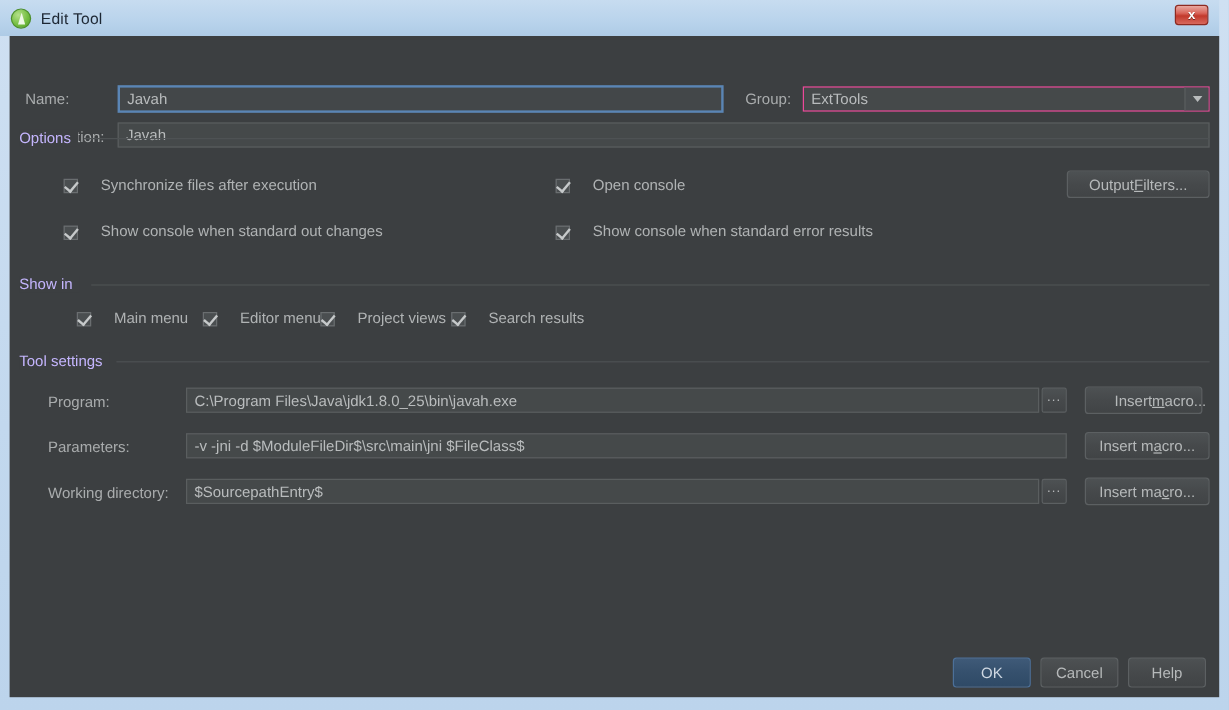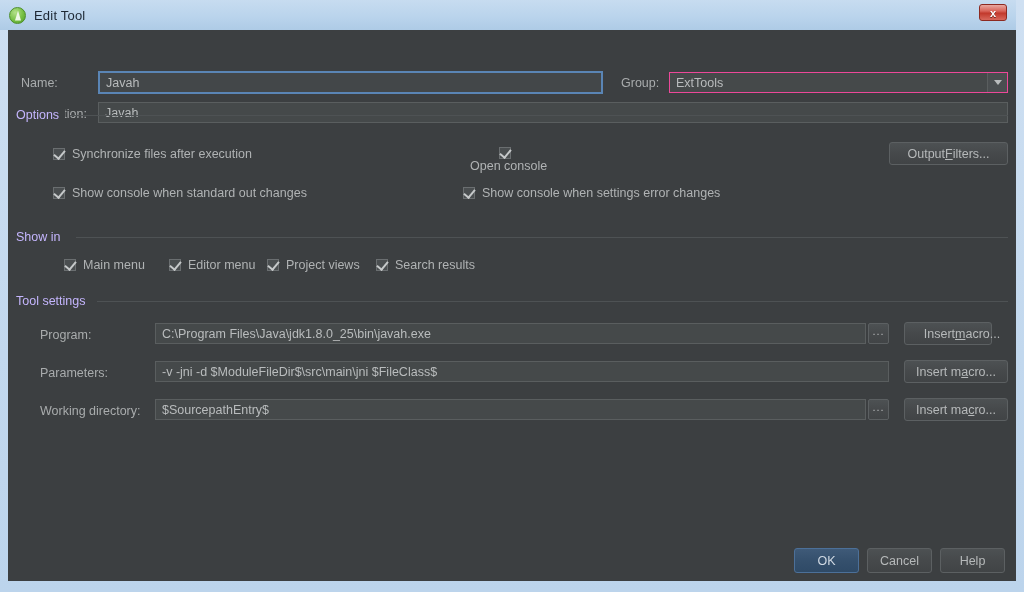--- a/index.html
+++ b/index.html
@@ -168,22 +168,23 @@
   .sep-line {
     position: absolute;
     height: 1px;
     background: #4e5254;
   }
 
   
   .cbrow {
     position: absolute;
     display: flex;
-    align-items: center;
-    white-space: nowrap;
+    align-items: flex-end;
+    white-space: nowrap;
+    gap: 12px;
   }
   .cbox {
     width: 12px;
     height: 12px;
     border: 1px solid #6a6e70;
     background: #4a4e50;
     box-sizing: border-box;
     position: relative;
     flex: 0 0 auto;
   }
@@ -267,28 +268,28 @@
     <div class="cbrow" style="left:45px; top:117px;">
       <div class="cbox"></div>
       <div class="cblabel">Synchronize files after execution</div>
     </div>
 
     <div class="cbrow" style="left:45px; top:156px;">
       <div class="cbox"></div>
       <div class="cblabel">Show console when standard out changes</div>
     </div>
 
-    <div class="cbrow" style="left:455px; top:117px;flex-direction:column;">
+    <div class="cbrow" style="left:455px; top:117px;">
       <div class="cbox"></div>
       <div class="cblabel">Open console</div>
     </div>
 
     <div class="cbrow" style="left:455px; top:156px;">
       <div class="cbox"></div>
-      <div class="cblabel">Show console when settings error changes</div>
+      <div class="cblabel">Show console when standard error results</div>
     </div>
 
     <div class="btn" style="left:881px; top:112px; width:119px; height:23px;">
         <span>Output </span>
         <span class="u">F</span>
         <span>ilters...</span>
       </div>
 
     <div class="sep-title" style="left:8px; top:200px;">Show in</div>
     <div class="sep-line" style="left:68px; top:207px; width:932px;"></div>
@@ -311,21 +312,21 @@
     </div>
 
     <div class="sep-title" style="left:8px; top:264px;">Tool settings</div>
     <div class="sep-line" style="left:89px; top:271px; width:911px;"></div>
 
     <div class="lbl abs" style="left:32px; top:298px;">Program:</div>
     <div class="field abs" style="left:147px; top:293px; width:711px;">C:\Program Files\Java\jdk1.8.0_25\bin\javah.exe</div>
     <div class="btn small" style="left:860px; top:293px; width:21px; height:21px;">
         <span class="dots">...</span>
       </div>
-    <div class="btn" style="left:896px; top:292px; width:88px; height:23px;padding-left:28px;">
+    <div class="btn" style="left:896px; top:292px; width:98px; height:23px;padding-left:28px;">
         <span>Insert </span>
         <span class="u">m</span>
         <span>acro...</span>
       </div>
 
     <div class="lbl abs" style="left:32px; top:336px;">Parameters:</div>
     <div class="field abs" style="left:147px; top:331px; width:734px;">-v -jni -d $ModuleFileDir$\src\main\jni $FileClass$</div>
     <div class="btn" style="left:896px; top:330px; width:104px; height:23px;align-items:center;">
         <span>Insert m</span>
         <span class="u">a</span>

